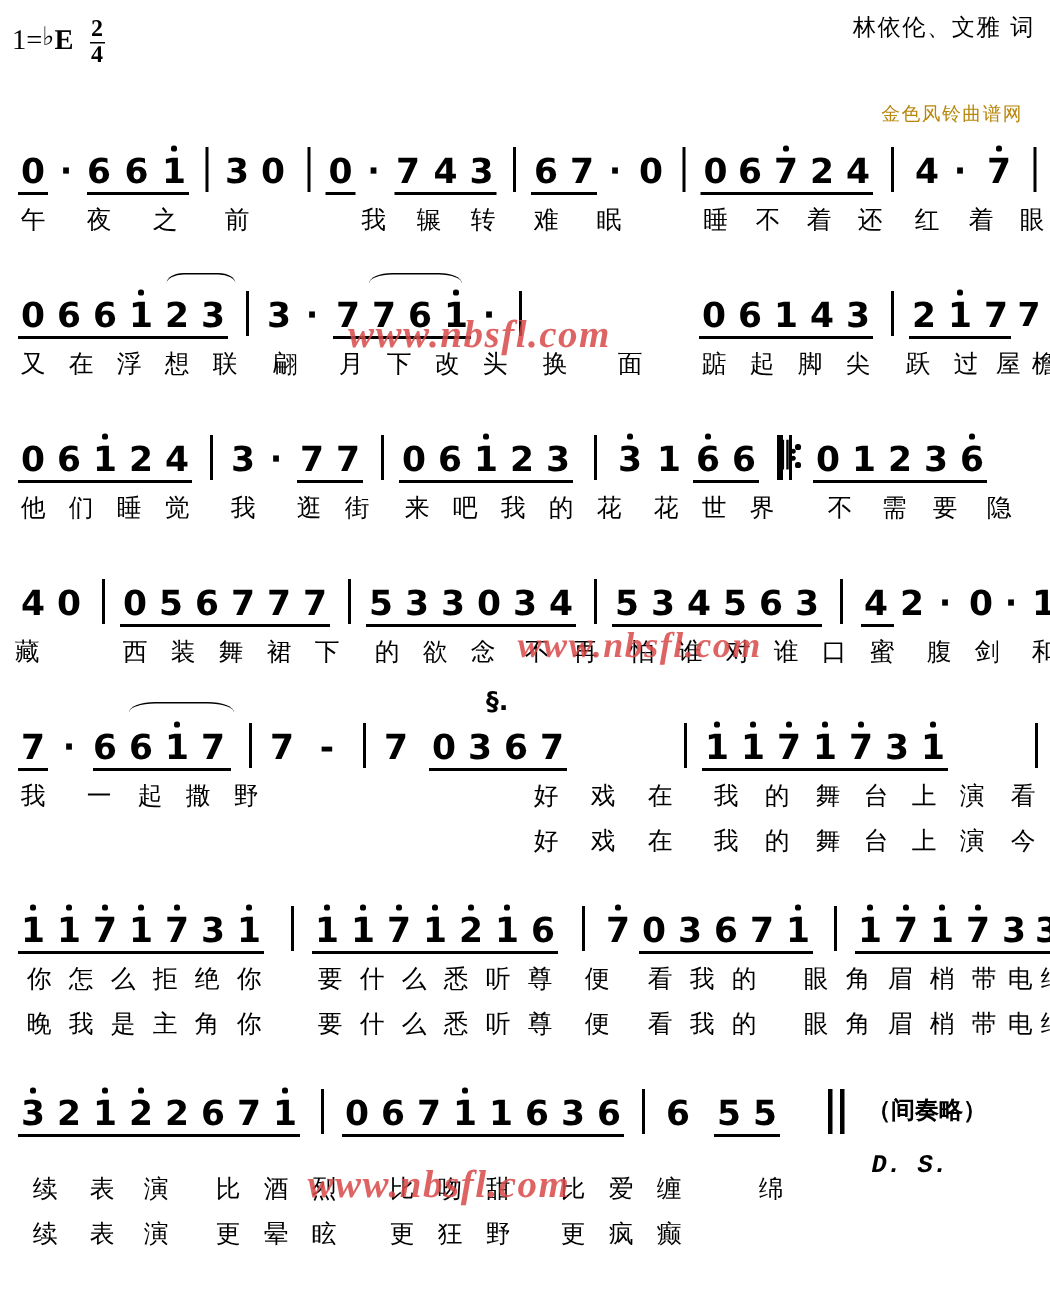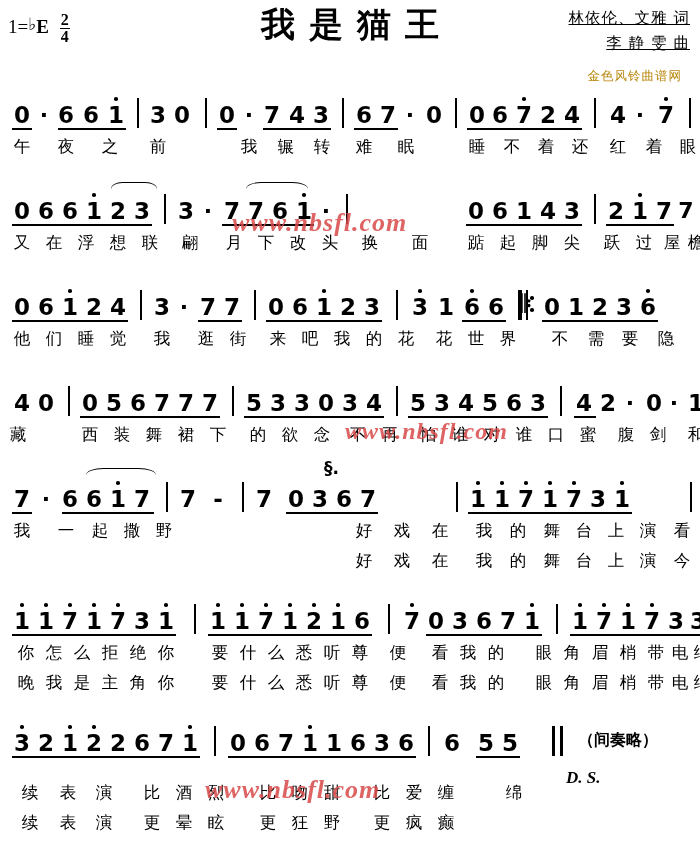--- a/index.html
+++ b/index.html
@@ -72,23 +72,22 @@
     font-size: 15px;
     letter-spacing: 2px;
   }
   .credits {
     position: absolute;
     right: 10px;
     top: 6px;
     font-family: "DejaVu Sans", sans-serif;
     font-size: 15.5px;
     line-height: 25px;
-    text-align: right;
+    text-align: left;
     letter-spacing: 1px;
-    text-decoration: underline;
   }
   .site {
     position: absolute;
     right: 18px;
     top: 68px;
     font-family: "DejaVu Sans", sans-serif;
     font-size: 12.5px;
     color: #b8860b;
     letter-spacing: 1px;
   }
@@ -176,24 +175,25 @@
     font-size: 26px;
     color: #d94a4a;
     opacity: 0.85;
     letter-spacing: 1px;
     pointer-events: none;
     font-weight: bold;
   }
 
   .ds-mark {
     position: absolute;
-    font-family: Liberation Serif, serif;
+    font-family: Liberation Mono, monospace;
     font-size: 17px;
     font-weight: bold;
     font-style: italic;
+    margin-left: 15px;
   }
   .interlude {
     position: absolute;
     font-family: "DejaVu Sans", sans-serif;
     font-size: 16px;
   }
   .segno {
     position: absolute;
     font-family: "DejaVu Sans", sans-serif;
     font-size: 17px;
@@ -206,24 +206,22 @@
 <div class="sheet">
 
   <div class="header">
     <div class="key-sig">
       <span class="num1">1=</span><span class="flat">♭</span><span class="keyname">E</span>
       <span class="meter">
         <span class="top">2</span>
         <span class="bot">4</span>
       </span>
     </div>
-    <div class="title">我是猫王</div>
     <div class="credits">
       <div>林依伦、文雅  词</div>
-      <div>李 静 雯  曲</div>
     </div>
     <div class="site">金色风铃曲谱网</div>
   </div>
 
   <div class="system" style="height:96px;">
     <div class="notes">
       <span class="tok" style="left:16px;">0</span>
       <span class="tok" style="left:38px;font-size:22px;">·</span>
       <span class="tok" style="left:60px;">6</span>
       <span class="tok" style="left:85px;">6</span>

